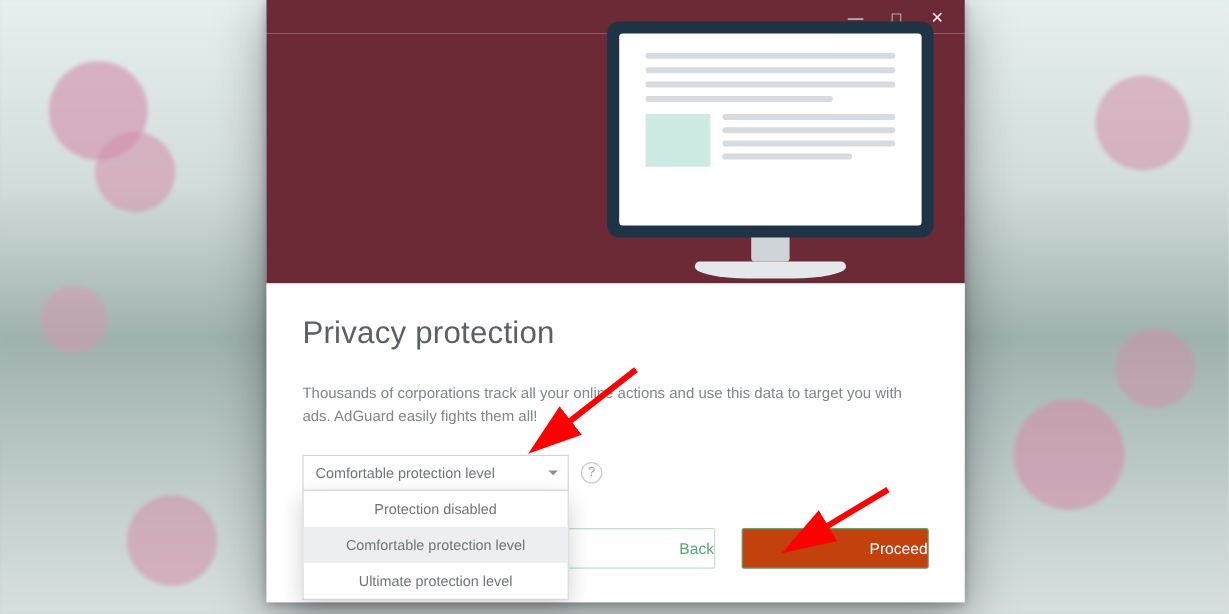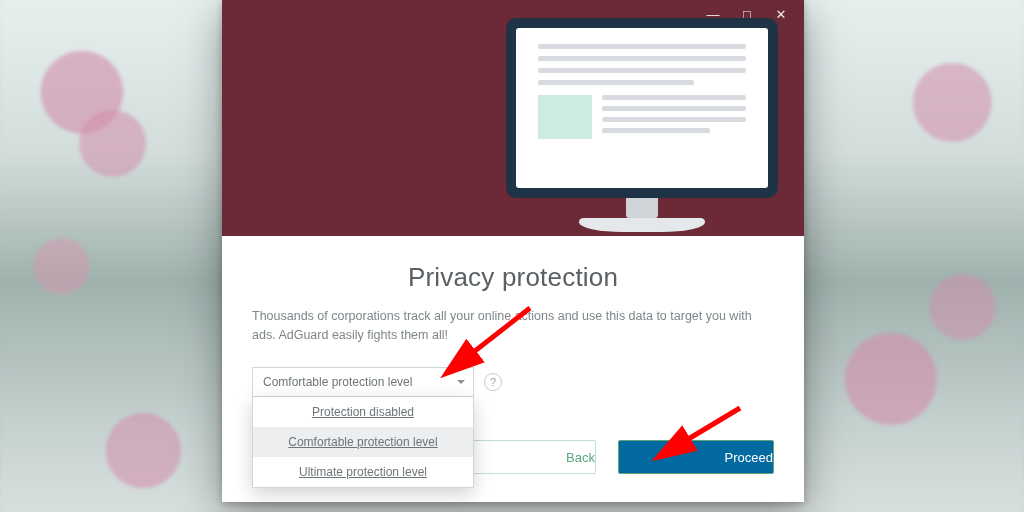--- a/index.html
+++ b/index.html
@@ -86,23 +86,22 @@
     border-top-left-radius: 6px; border-top-right-radius: 6px;
   }
   .body-area {
     padding: 26px 30px 20px 30px;
     color: #5b6266;
   }
   .h1 {
     font-size: 26px;
     font-weight: 300;
     color: #5a6064;
-    margin-bottom: 14px;
+    margin-bottom: 26px;
     letter-spacing: 0.2px;
-    text-align: center;
   }
   .desc {
     font-size: 12.5px;
     line-height: 1.5;
     color: #7e868a;
     margin-bottom: 22px;
     max-width: 520px;
   }
   .select-row { display:flex; align-items:center; gap:10px; position:relative;text-align:center; }
   .select {
@@ -133,40 +132,39 @@
     background: #fff;
     border: 1px solid #d2d6d9;
     border-top: none;
     box-shadow: 0 6px 18px rgba(0,0,0,0.18);
     z-index: 5;
   }
   .dd-item {
     padding: 8px 22px;
     font-size: 12px; color:#6e7579;
     cursor: pointer;
-    text-decoration: underline;
   }
   .dd-item.sel, .dd-item:hover { background: #eceeef; }
   .btn-row {
     position: absolute; left: 30px; right: 30px; bottom: 28px;
     display:flex; justify-content:flex-end; gap: 22px;
   }
   .btn {
     width: 156px; height: 34px;
     border-radius: 2px;
     display:flex; align-items:center; justify-content:flex-end;
     font-size: 13px;
     cursor:pointer;
   }
   .btn.secondary {
     background:#fff; color:#5aa77c;
     border:1px solid #bfe0cf;
   }
   .btn.primary {
-    background:#0369a1; color:#fff;
+    background:#c2410c; color:#fff;
     border:1px solid #5fa574;
   }
   
   .arrow { position:absolute; z-index: 10; pointer-events:none; }
 </style>
 </head>
 <body>
 
 <div class="bg">
   <div class="window">

